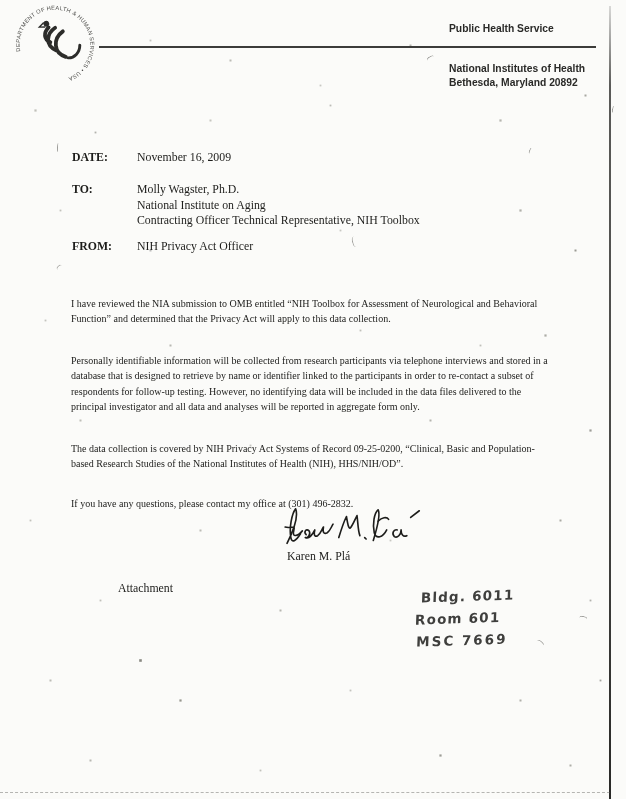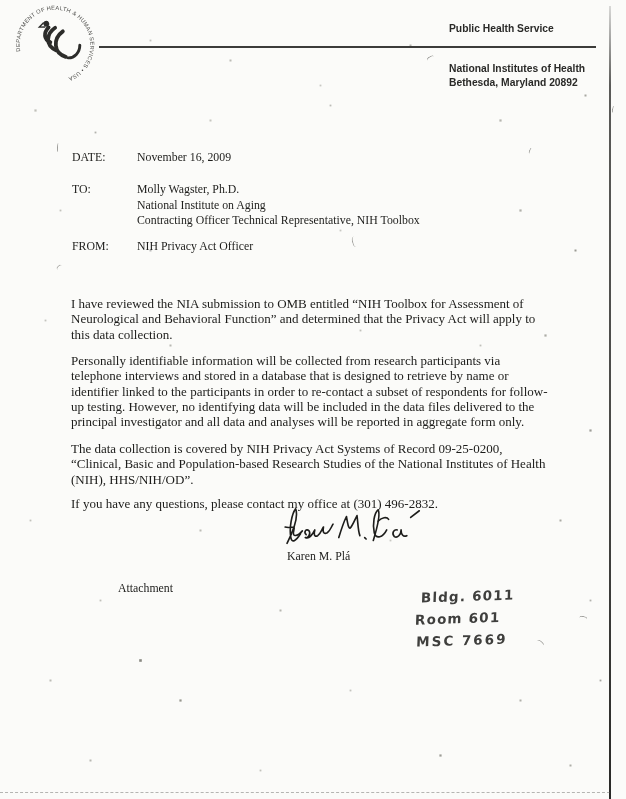--- a/index.html
+++ b/index.html
@@ -26,31 +26,31 @@
     position:absolute; left:99px; top:46px; width:497px; height:2px;
     background:#3c3c3a;
   }
   .nih-block {
     position:absolute; left:449px; top:62px;
     font-family:"Liberation Sans", sans-serif; font-size:10.3px; font-weight:bold;
     line-height:13.5px; color:#2a2a28; white-space:nowrap;
   }
   
   .field { position:absolute; left:72px; font-size:11.8px; line-height:15.5px; }
-  .field .lbl { display:inline-block; width:65px; font-weight:normal; vertical-align:top; }
+  .field .lbl { display:inline-block; width:65px; font-weight:bold; vertical-align:top; }
   .field .val { display:inline-block; vertical-align:top; }
   .f-date { top:150px; }
   .f-to   { top:182px; }
   .f-from { top:239px; }
   .f-subject { top:267px; }
   .f-subject .lbl { width:70px; }
   
   .para {
     position:absolute; left:71px; width:481px;
-    font-size:13px; line-height:15.3px; color:#1c1c1a;
+    font-size:10px; line-height:15.3px; color:#1c1c1a;
   }
   .p1 { top:296px; } .p2 { top:353px; } .p3 { top:441px; } .p4 { top:496px; }
   
   .sig-svg { position:absolute; left:278px; top:505px; width:158px; height:46px; }
   .sig-name { position:absolute; left:287px; top:549px; font-size:11.8px; }
   .attachment { position:absolute; left:70px; top:581px; font-size:11.8px;margin-left:48px; }
   
   .hand-note {
     position:absolute; left:420px; top:585px;
     font-family:"DejaVu Sans", sans-serif; font-size:13.5px; line-height:22px;

